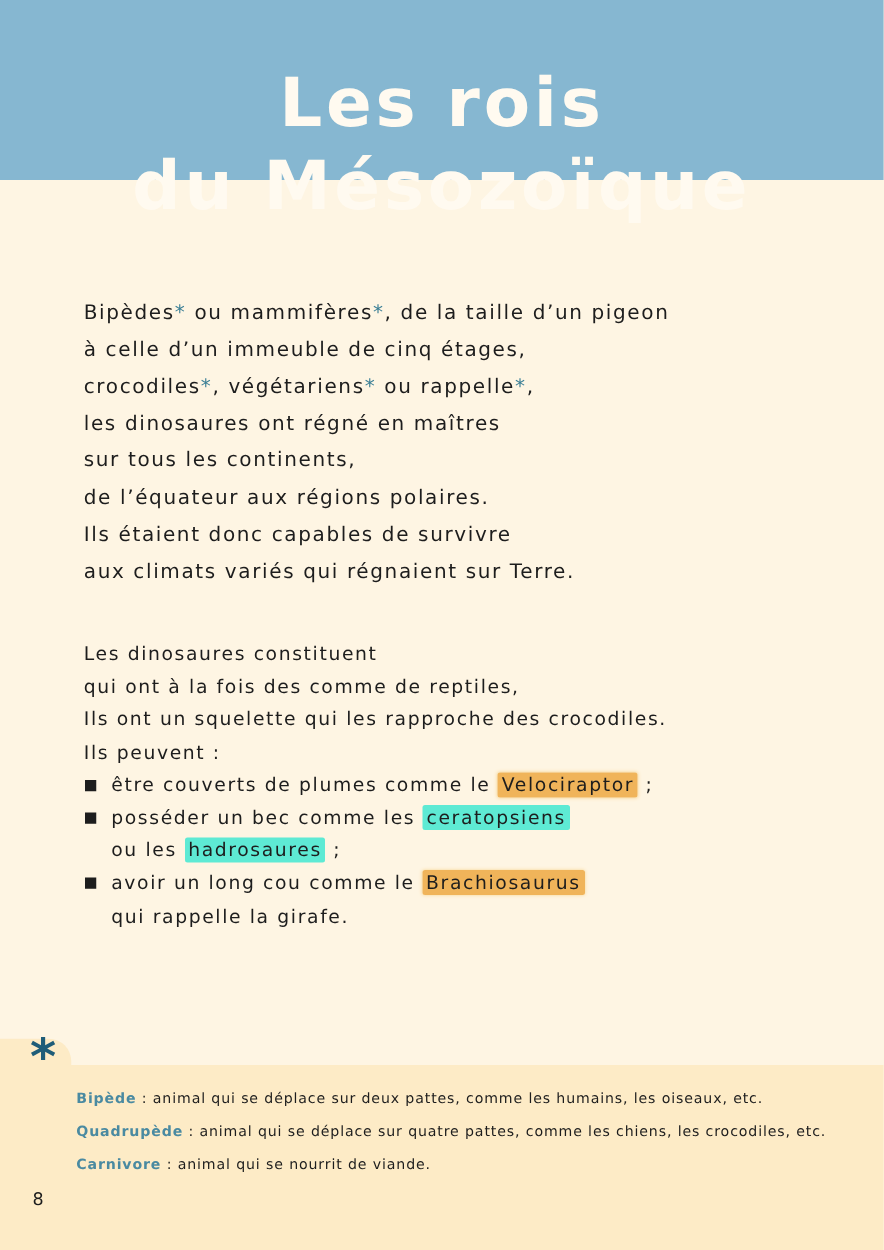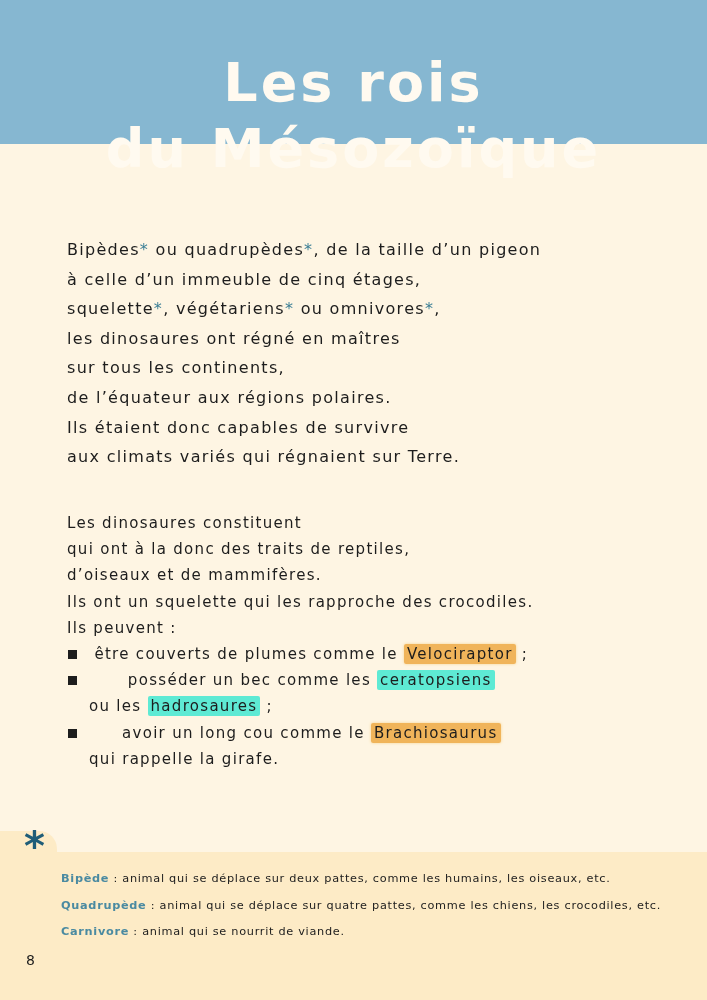--- a/index.html
+++ b/index.html
@@ -21,21 +21,21 @@
   .intro {
     position: absolute; left: 67px; top: 235px;
     font-size: 16px; line-height: 29.6px; letter-spacing: 1.3px;
   }
   .intro div, .body2 div { white-space: nowrap; }
   .star { color: #3a7e95; }
   .body2 {
     position: absolute; left: 67px; top: 510px;
     font-size: 15px; line-height: 26.2px; letter-spacing: 1.3px;
   }
-  .bullet { position: relative; padding-left: 22px; text-align: center; }
+  .bullet { position: relative; padding-left: 22px; }
   .bullet::before {
     content: ""; position: absolute; left: 1px; top: 9px; width: 9px; height: 9px;
     background: #1d1d1d;
   }
   .indent { padding-left: 22px; }
   .hl-orange {
     background: #f0b45a; padding: 1px 3px; border-radius: 2px;
     box-shadow: 0 0 3px #f6d48e;
   }
   .hl-green {
@@ -68,37 +68,36 @@
 
 <div class="banner">
   <div class="title">
     <div>Les rois</div>
     <div>du Mésozoïque</div>
   </div>
 </div>
 
 <div class="intro">
   <div>
-    <span>Bipèdes</span><span class="star">*</span><span> ou quadrupèdes</span><span class="star">*</span><span>, de la taille d’un pigeon</span>
+    <span>Bipèdes</span><span class="star">*</span><span> ou mammifères</span><span class="star">*</span><span>, de la taille d’un pigeon</span>
   </div>
   <div>à celle d’un immeuble de cinq étages,</div>
   <div>
-    <span>squelette</span><span class="star">*</span><span>, végétariens</span><span class="star">*</span><span> ou omnivores</span><span class="star">*</span><span>,</span>
+    <span>crocodiles</span><span class="star">*</span><span>, végétariens</span><span class="star">*</span><span> ou rappelle</span><span class="star">*</span><span>,</span>
   </div>
   <div>les dinosaures ont régné en maîtres</div>
   <div>sur tous les continents,</div>
   <div>de l’équateur aux régions polaires.</div>
   <div>Ils étaient donc capables de survivre</div>
   <div>aux climats variés qui régnaient sur Terre.</div>
 </div>
 
 <div class="body2">
   <div>Les dinosaures constituent</div>
-  <div>qui ont à la donc des traits de reptiles,</div>
-  <div>d’oiseaux et de mammifères.</div>
+  <div>qui ont à la fois des comme de reptiles,</div>
   <div>Ils ont un squelette qui les rapproche des crocodiles.</div>
   <div>Ils peuvent :</div>
 
   <div class="bullet">
     <span>être couverts de plumes comme le </span><span class="hl-orange">Velociraptor</span><span> ;</span>
   </div>
   <div class="bullet">
     <span>posséder un bec comme les </span><span class="hl-green">ceratopsiens</span>
   </div>
   <div class="indent">

